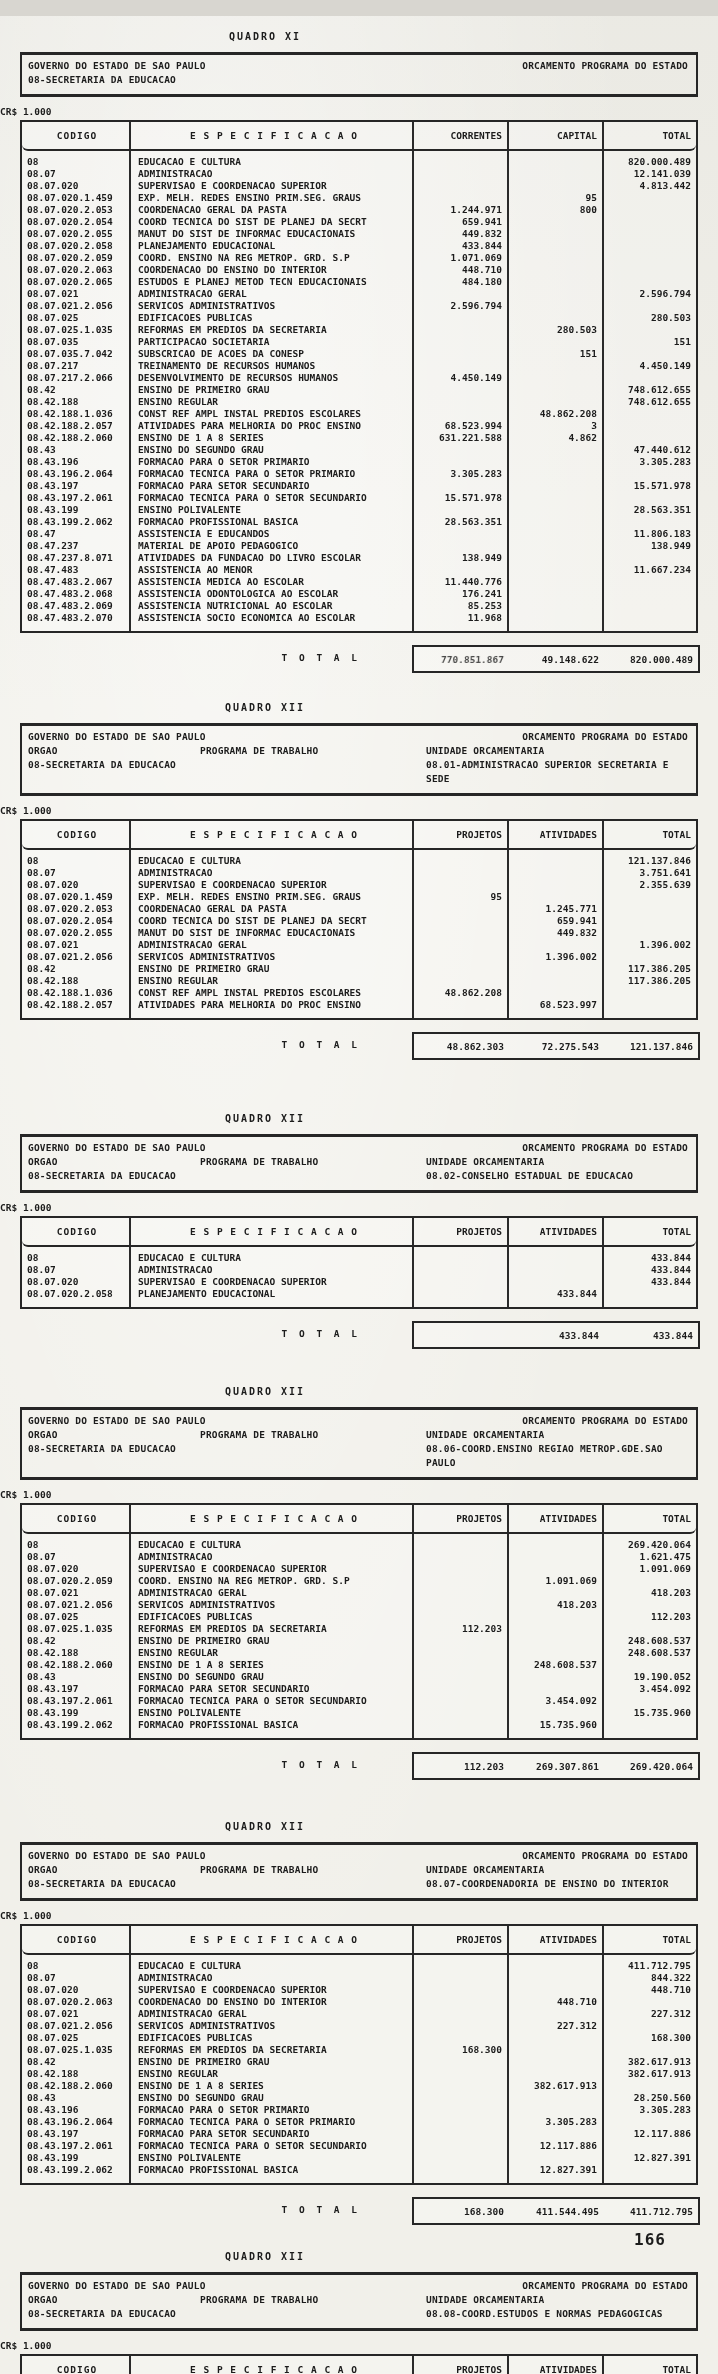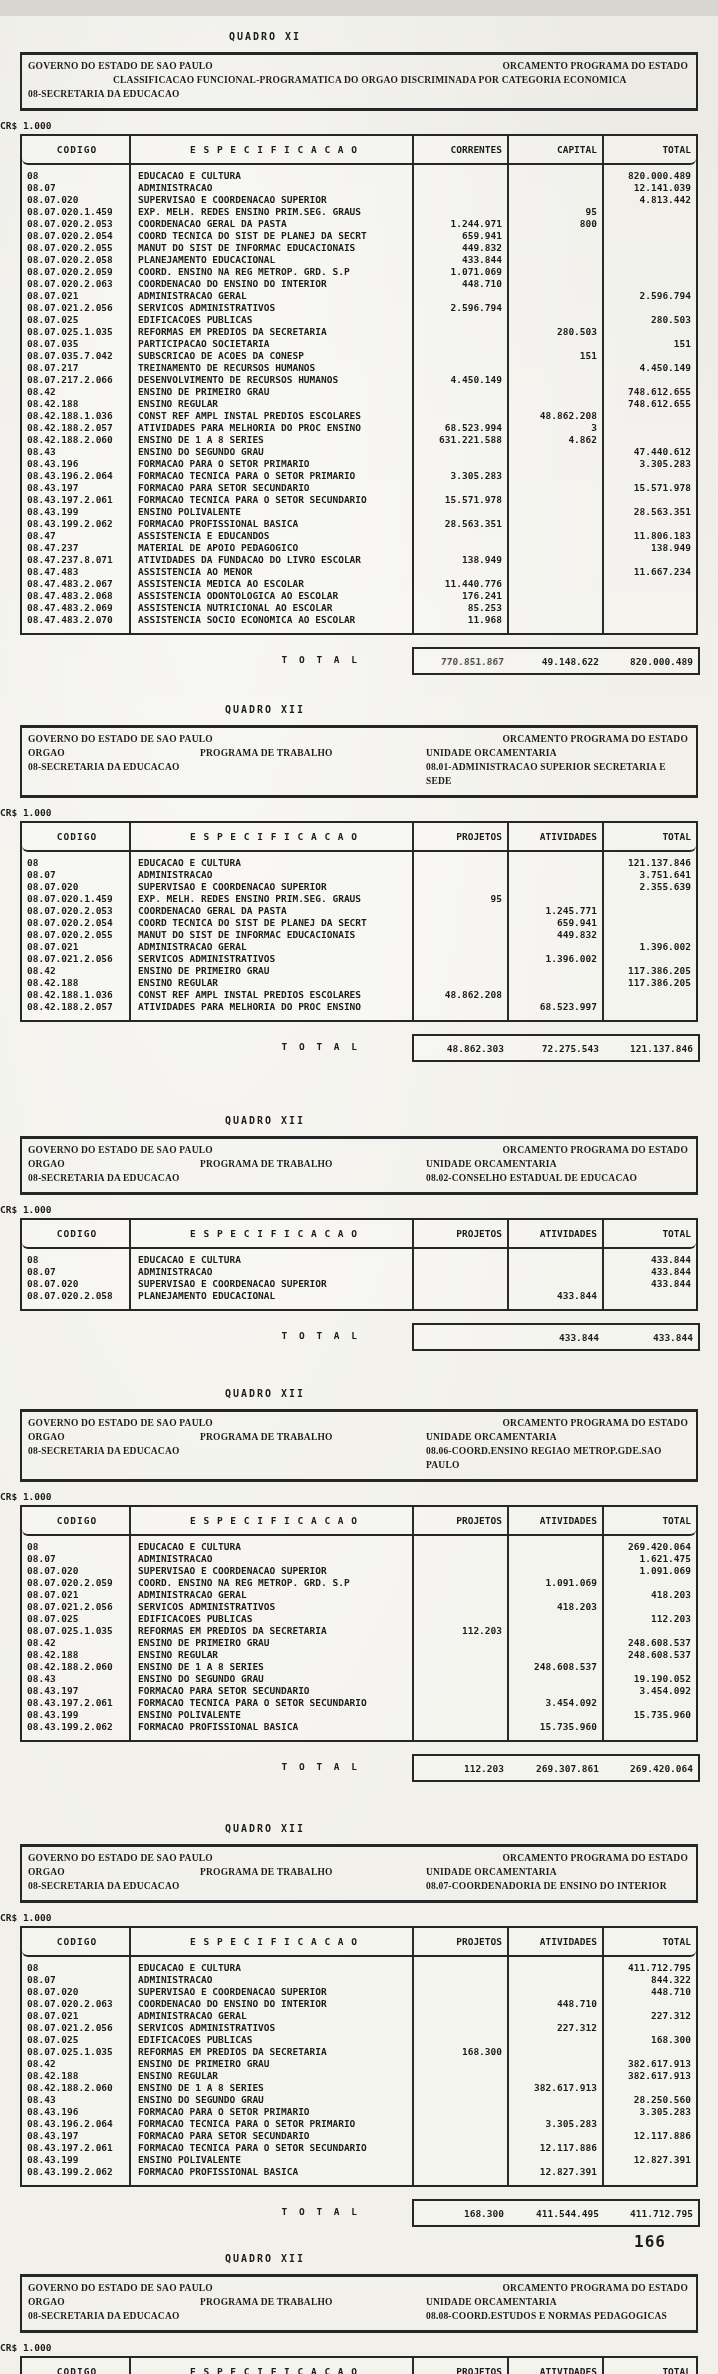--- a/index.html
+++ b/index.html
@@ -11,21 +11,21 @@
     font-family:"DejaVu Sans Mono","Liberation Mono",monospace;
     font-weight:700;color:#1c1c1c;box-sizing:border-box;padding-top:12px;
   }
   .page *{box-sizing:border-box;}
   .quadro-title{width:530px;text-align:center;font-size:10px;letter-spacing:2px;line-height:14px;}
   .sec1{margin-top:2px;} .sec2{margin-top:28px;} .sec3{margin-top:52px;}
   .sec4{margin-top:36px;} .sec5{margin-top:40px;} .sec6{margin-top:4px;}
   .hdr-box{
     margin:8px 0 0 20px;width:678px;
     border:2px solid #262626;border-top:3px solid #262626;border-bottom:3px solid #262626;
-    padding:4px 8px 7px 6px;font-size:9.5px;line-height:14px;letter-spacing:.2px;font-family:Liberation Serif, serif;
+    padding:4px 8px 7px 6px;font-size:9.5px;line-height:14px;letter-spacing:.2px;
   }
   .hdr-line1{display:flex;justify-content:space-between;}
   .hdr-sub{padding-left:85px;}
   .hdr-grid{display:grid;grid-template-columns:172px 226px 1fr;}
   .span2{grid-column:1/3;}
   .cr-note{width:100%;text-align:left;padding-right:8px;font-size:9.5px;margin-top:9px;margin-bottom:2px;line-height:12px;}
   .btable{
     margin-left:20px;width:678px;border:2px solid #262626;font-size:9.5px;background:rgba(255,255,255,.25);
   }
   .trow{display:grid;grid-template-columns:107px 283px 95px 95px 1fr;line-height:12px;}
@@ -51,21 +51,20 @@
 <body>
 
 <div class="page" id="doc">
     <section class="quadro sec1">
       <div class="quadro-title">QUADRO XI</div>
       <div class="hdr-box">
         <div class="hdr-line1">
           <span class="hdr-gov">GOVERNO DO ESTADO DE SAO PAULO</span>
           <span class="hdr-orc">ORCAMENTO PROGRAMA DO ESTADO</span>
         </div>
-        <div class="hdr-sub">CLASSIFICACAO FUNCIONAL-PROGRAMATICA DO ORGAO DISCRIMINADA POR CATEGORIA ECONOMICA</div>
         <div class="hdr-orgao-line"><span>08-SECRETARIA DA EDUCACAO</span></div>
       </div>
       <div class="cr-note">CR$ 1.000</div>
       <div class="btable">
         <div class="trow thead">
           <div class="cell c-code">CODIGO</div>
           <div class="cell c-spec">E S P E C I F I C A C A O</div>
           <div class="cell c-num">CORRENTES</div>
           <div class="cell c-num">CAPITAL</div>
           <div class="cell c-num">TOTAL</div>
@@ -135,20 +134,27 @@
             <div class="cell c-num"></div>
           </div>
           <div class="trow">
             <div class="cell c-code">08.07.020.2.063</div>
             <div class="cell c-spec">COORDENACAO DO ENSINO DO INTERIOR</div>
             <div class="cell c-num">448.710</div>
             <div class="cell c-num"></div>
             <div class="cell c-num"></div>
           </div>
           <div class="trow">
+            <div class="cell c-code">08.07.020.2.065</div>
+            <div class="cell c-spec">ESTUDOS E PLANEJ METOD TECN EDUCACIONAIS</div>
+            <div class="cell c-num">484.180</div>
+            <div class="cell c-num"></div>
+            <div class="cell c-num"></div>
+          </div>
+          <div class="trow">
             <div class="cell c-code">08.07.021</div>
             <div class="cell c-spec">ADMINISTRACAO GERAL</div>
             <div class="cell c-num"></div>
             <div class="cell c-num"></div>
             <div class="cell c-num">2.596.794</div>
           </div>
           <div class="trow">
             <div class="cell c-code">08.07.021.2.056</div>
             <div class="cell c-spec">SERVICOS ADMINISTRATIVOS</div>
             <div class="cell c-num">2.596.794</div>

